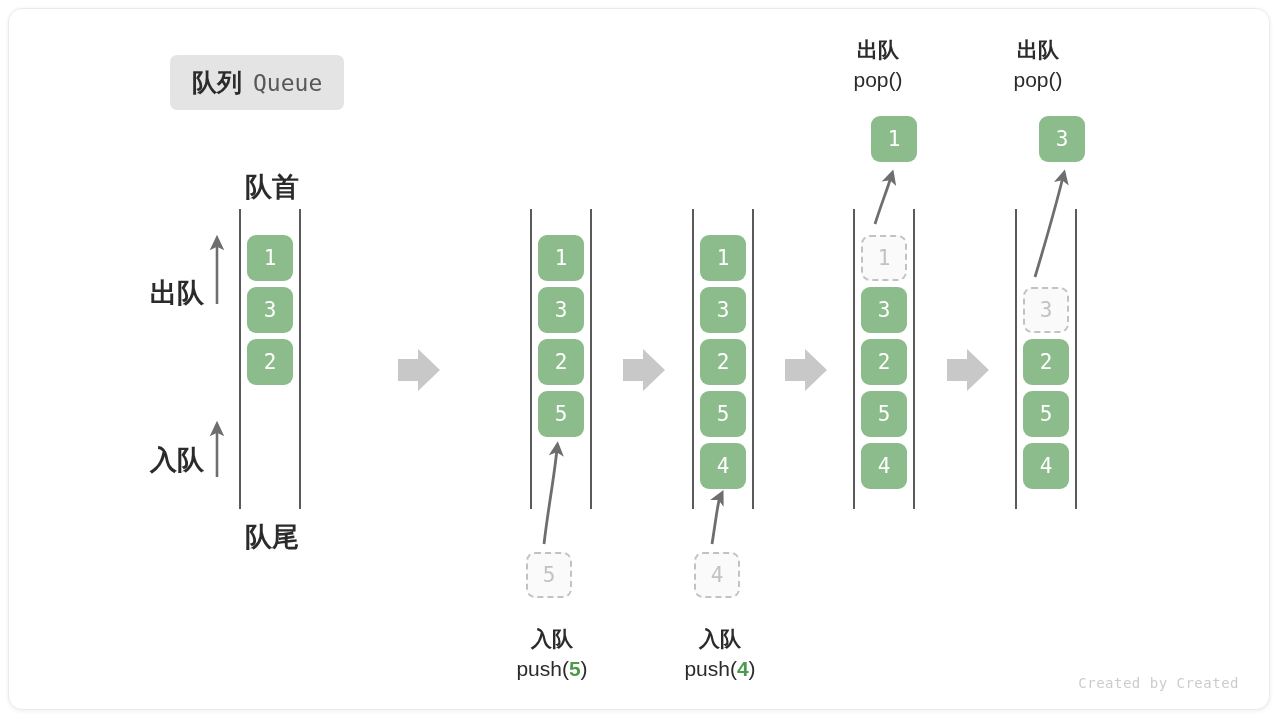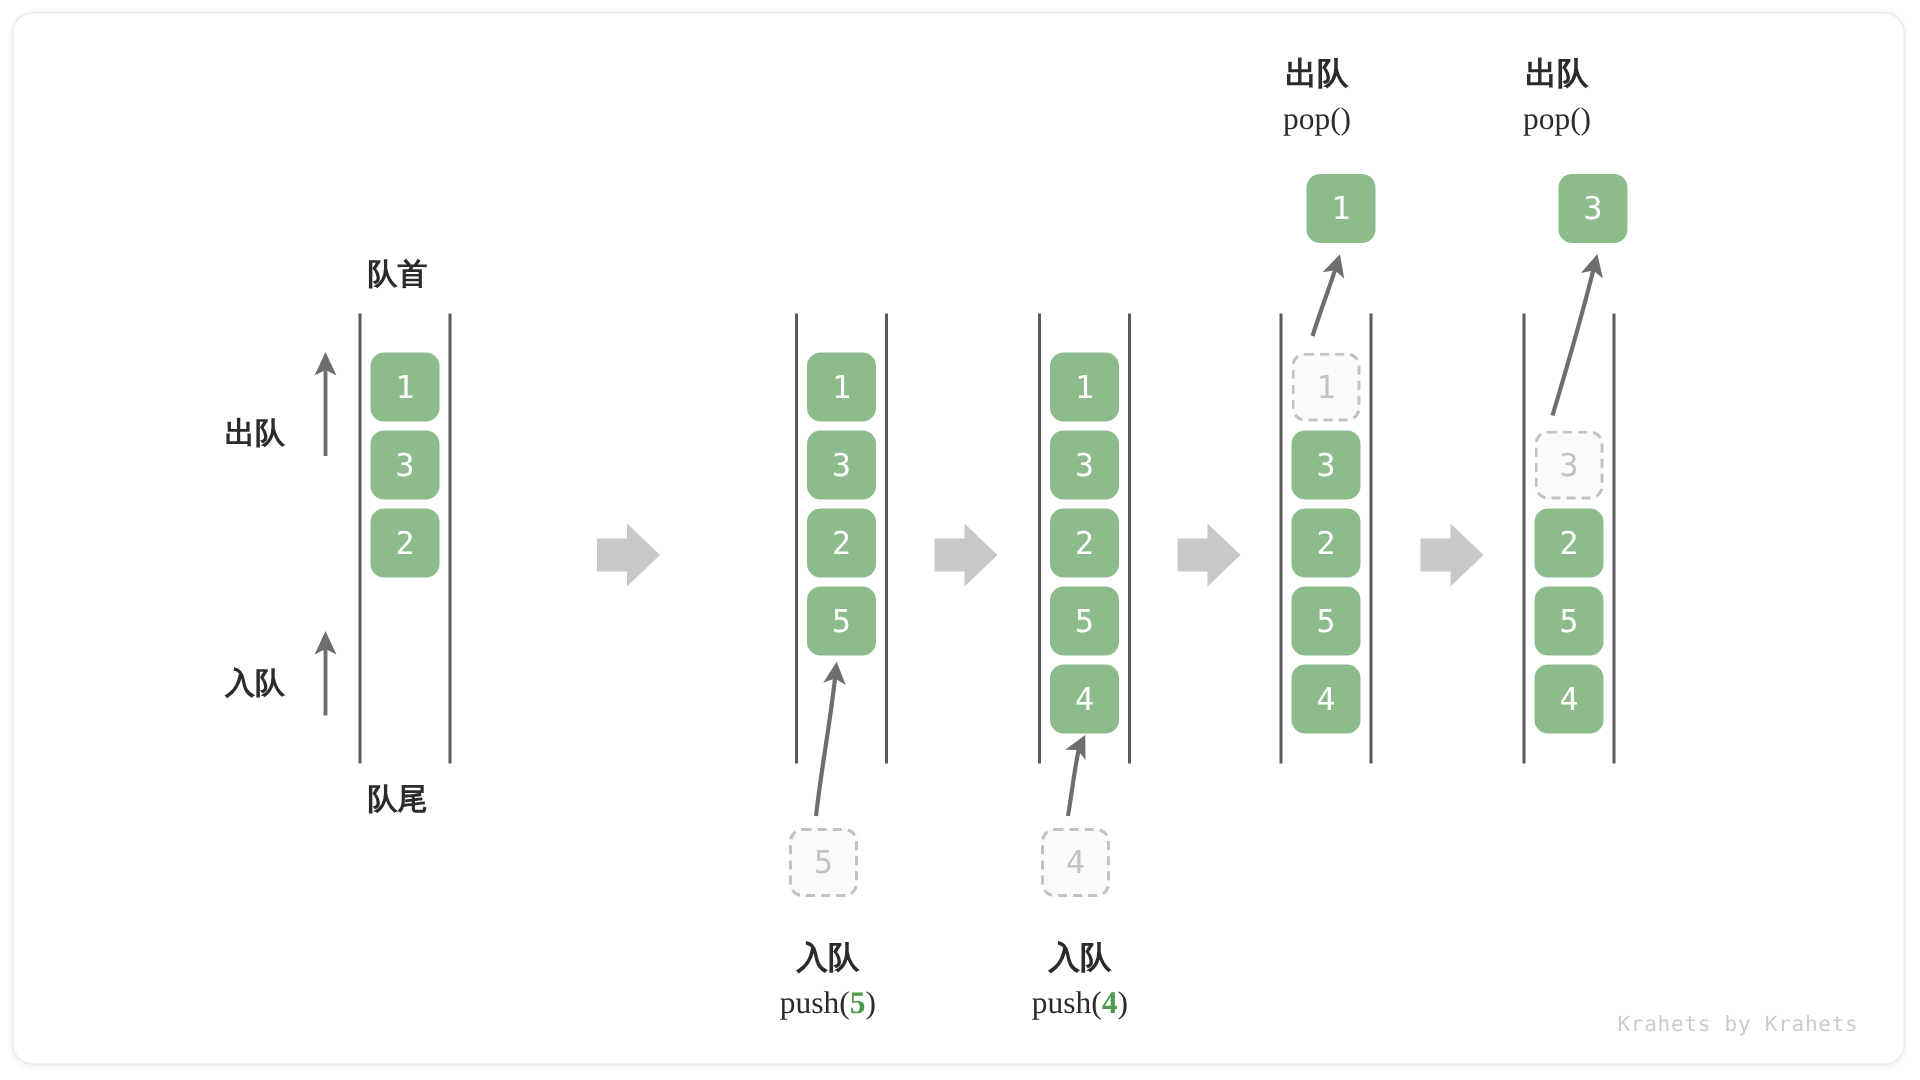--- a/index.html
+++ b/index.html
@@ -47,21 +47,21 @@
   }
   #title-badge .en {
     font-size: 23px;
     color: #585858;
     font-family: "DejaVu Sans Mono", monospace;
   }
 
   
   .cn-bold {
     position: absolute;
-    font-size: 20px;
+    font-size: 27px;
     font-weight: bold;
     color: #2b2b2b;
     white-space: nowrap;
     font-family: Liberation Sans, sans-serif;
   }
 
   .op-label {
     position: absolute;
     text-align: center;
     white-space: nowrap;
@@ -71,21 +71,21 @@
     display: block;
     font-size: 21px;
     font-weight: bold;
     color: #2b2b2b;
     font-family: "Liberation Sans", sans-serif;
   }
   .op-label .l2 {
     display: block;
     font-size: 21px;
     color: #2b2b2b;
-    font-family: Liberation Serif, serif;
+    font-family: Liberation Sans, sans-serif;
   }
   .op-label .l2 .num { color: #4c9a4c; font-weight: bold; }
 
   
   .column { position: absolute; }
 
   .rail {
     position: absolute;
     top: 0;
     width: 2px;
@@ -151,20 +151,24 @@
     color: #cccccc;
     font-family: "DejaVu Sans Mono", monospace;
     letter-spacing: 0.5px;
   }
 </style>
 </head>
 <body>
 
 <div id="card">
 
+  <div id="title-badge">
+    <span class="cn">队列</span>
+    <span class="en">Queue</span>
+  </div>
 
   <div class="cn-bold" style="left:236px; top:160px;">队首</div>
   <div class="cn-bold" style="left:236px; top:510px;">队尾</div>
 
   <div class="cn-bold" style="left:141px; top:266px;">出队</div>
   <div class="cn-bold" style="left:141px; top:433px;">入队</div>
 
   <div class="op-label" style="left:814px; top:26px; width:110px;">
     <span class="l1">出队</span>
     <span class="l2">pop()</span>
@@ -276,15 +280,15 @@
       <path d="M614,350 L634,350 L634,340 L656,361 L634,382 L634,372 L614,372 Z" fill="#c8c8c8"></path>
     </g>
     <g>
       <path d="M776,350 L796,350 L796,340 L818,361 L796,382 L796,372 L776,372 Z" fill="#c8c8c8"></path>
     </g>
     <g>
       <path d="M938,350 L958,350 L958,340 L980,361 L958,382 L958,372 L938,372 Z" fill="#c8c8c8"></path>
     </g>
   </svg>
 
-  <div id="credit">Krahets by Krahets</div>
+  <div id="credit">Created by Created</div>
 
 </div>
 
 </body></html>

